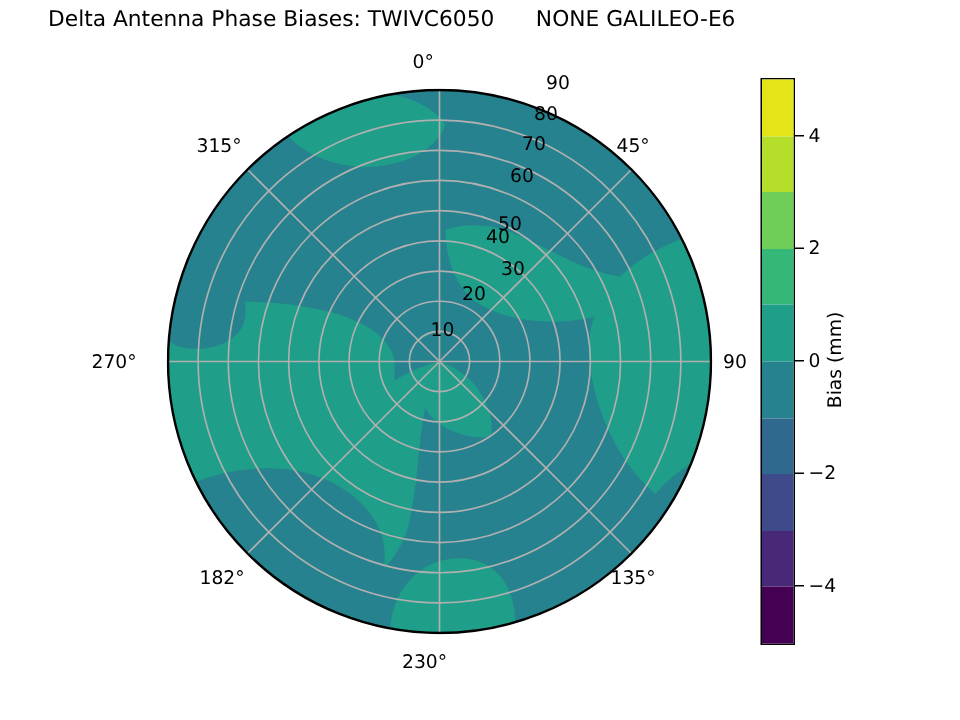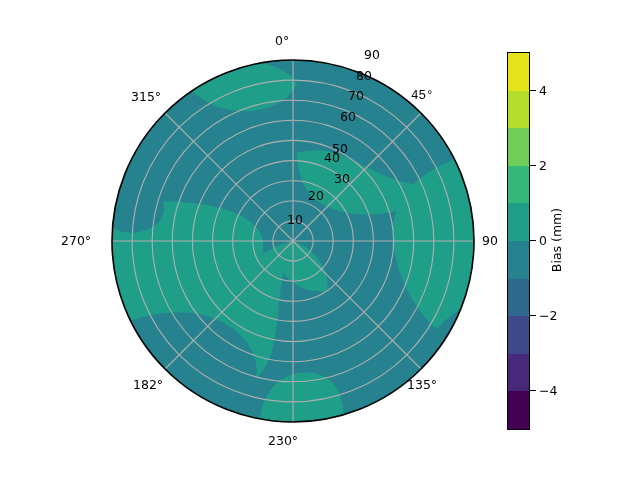--- a/index.html
+++ b/index.html
@@ -79,20 +79,21 @@
     white-space: nowrap;
     transform: translate(-50%, -50%) rotate(-90deg);
     transform-origin: center center;
   }
 </style>
 </head>
 <body>
 
 <div id="figure">
 
+  <div class="fig-title">Delta Antenna Phase Biases: TWIVC6050      NONE GALILEO-E6</div>
 
   <div class="polar-wrap">
     <svg class="polar-svg" width="364" height="364" viewBox="0 0 364 364">
       <defs>
         <clipPath id="discClip">
           <circle cx="182" cy="182" r="181"></circle>
         </clipPath>
       </defs>
 
       <g clip-path="url(#discClip)">
@@ -152,21 +153,21 @@
         <line x1="182" y1="182" x2="310" y2="54"></line>
         <line x1="182" y1="182" x2="310" y2="310"></line>
         <line x1="182" y1="182" x2="54" y2="310"></line>
         <line x1="182" y1="182" x2="54" y2="54"></line>
       </g>
 
       <circle cx="182" cy="182" r="181" fill="none" stroke="#000000" stroke-width="1.6"></circle>
     </svg>
 
     <div class="ang-label" style="left:164px; top:-26px;">0°</div>
-    <div class="ang-label" style="left:300px; top:30px;font-family:Liberation Mono, monospace;">45°</div>
+    <div class="ang-label" style="left:300px; top:30px;">45°</div>
     <div class="ang-label" style="left:371px; top:174px;">90</div>
     <div class="ang-label" style="left:296px; top:318px;">135°</div>
     <div class="ang-label" style="left:157px; top:374px;">230°</div>
     <div class="ang-label" style="left:22px; top:318px;">182°</div>
     <div class="ang-label" style="left:-50px; top:174px;">270°</div>
     <div class="ang-label" style="left:20px; top:30px;">315°</div>
 
     <div class="rad-label" style="left:176px; top:153px;">10</div>
     <div class="rad-label" style="left:197px; top:116px;margin-top:13px;">20</div>
     <div class="rad-label" style="left:205px; top:112px;margin-left:18px;">30</div>

